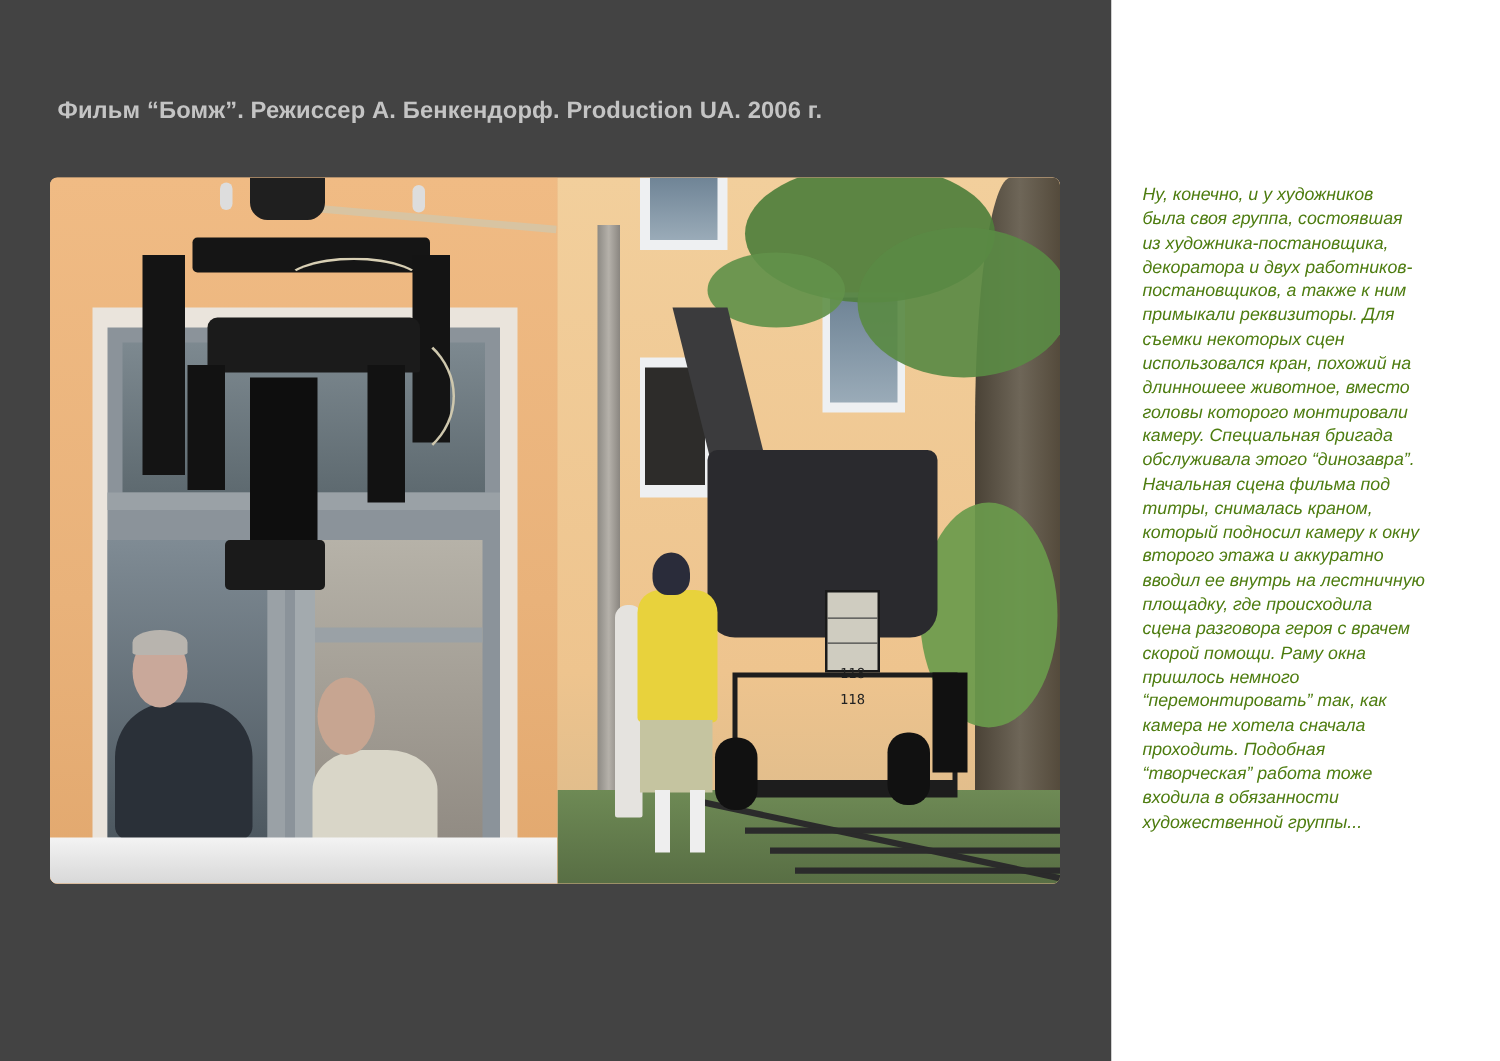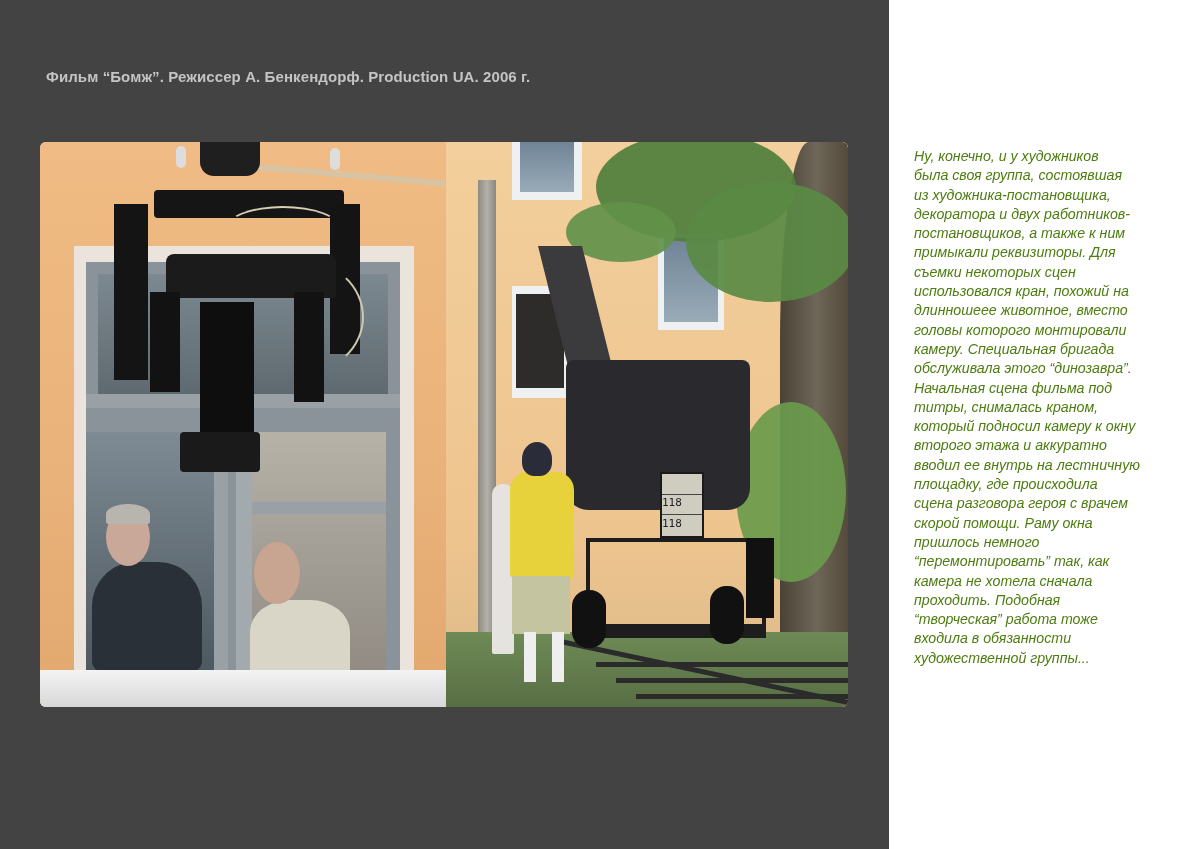--- a/index.html
+++ b/index.html
@@ -6,22 +6,22 @@
   body {
     width:1200px; height:849px; position:relative; overflow:hidden;
     background:#ffffff;
     font-family:"Liberation Sans", sans-serif;
   }
   .dark-panel {
     position:absolute; left:0; top:0; width:889px; height:849px;
     background:#434343;
   }
   .page-title {
-    position:absolute; left:46px; top:68px;
-    color:#c4c4c4; font-weight:bold; font-size:15px; letter-spacing:0.1px;
+    position:absolute; left:46px; top:78px;
+    color:#c4c4c4; font-weight:bold; font-size:19px; letter-spacing:0.1px;
     white-space:nowrap;
   }
   .photo {
     position:absolute; left:40px; top:142px; width:808px; height:565px;
     border-radius:6px; overflow:hidden; background:#e8b684;
   }
   
   .left-photo { position:absolute; left:0; top:0; width:406px; height:565px; background:#eab47c; overflow:hidden; }
   .wall-shade { position:absolute; left:0; top:0; width:406px; height:565px;
     background:linear-gradient(180deg,#f0bb84 0%,#e9b27a 60%,#e2a86e 100%); }
@@ -50,21 +50,21 @@
   
   .right-photo { position:absolute; left:406px; top:0; width:402px; height:565px; overflow:hidden;
     background:linear-gradient(180deg,#f2cf9c 0%,#eec48e 70%,#d9b98a 100%); }
   .r-window { position:absolute; background:#eef0f2; }
   .r-glass { position:absolute; background:linear-gradient(180deg,#6f8496,#9aabb8); }
   .pole { position:absolute; left:32px; top:38px; width:18px; height:490px; background:linear-gradient(90deg,#8d8a84,#b5b1aa,#8a8680); }
   .boom { position:absolute; left:92px; top:104px; width:44px; height:130px; background:#3b3b3d; transform:skewX(14deg); transform-origin:top; }
   .cover { position:absolute; left:120px; top:218px; width:184px; height:150px; background:#2a2a2e; border-radius:8px 8px 22px 22px; }
   .counter-box { position:absolute; left:214px; top:330px; width:40px; height:62px; background:#cfccc0; border:2px solid #1a1a1a; }
   .counter-line { position:absolute; left:0; width:40px; height:1px; background:#444; }
-  .counter-txt { position:absolute; left:0; width:40px; font-size:11px; font-family:"DejaVu Sans Mono", monospace; color:#222; }
+  .counter-txt { position:absolute; left:0; width:40px; text-align:center; font-size:11px; font-family:"DejaVu Sans Mono", monospace; color:#222;margin-top:36px; }
   .dolly { position:absolute; left:140px; top:396px; width:180px; height:100px; border:4px solid #1d1d1d; border-bottom-width:14px; box-sizing:border-box; }
   .wheel { position:absolute; width:34px; height:58px; background:#111; border-radius:16px; }
   .tree-trunk { position:absolute; left:334px; top:0; width:72px; height:500px;
     background:linear-gradient(90deg,#4a4236,#6e6658,#514738); border-radius:40% 10% 0 0; }
   .leaves { position:absolute; border-radius:50%; background:#4f7f3c; opacity:0.92; }
   .grass { position:absolute; left:0; top:490px; width:402px; height:75px; background:linear-gradient(180deg,#6e8a55,#586e44); }
   .rail { position:absolute; height:5px; background:#2b2b2b; }
   .man-shirt { position:absolute; left:64px; top:330px; width:64px; height:106px; background:#e8d23c; border-radius:18px 18px 4px 4px; }
   .man-shorts { position:absolute; left:66px; top:434px; width:58px; height:58px; background:#c5c4a0; }
   .man-head { position:absolute; left:76px; top:300px; width:30px; height:34px; background:#2a2c3a; border-radius:50% 50% 40% 40%; }

